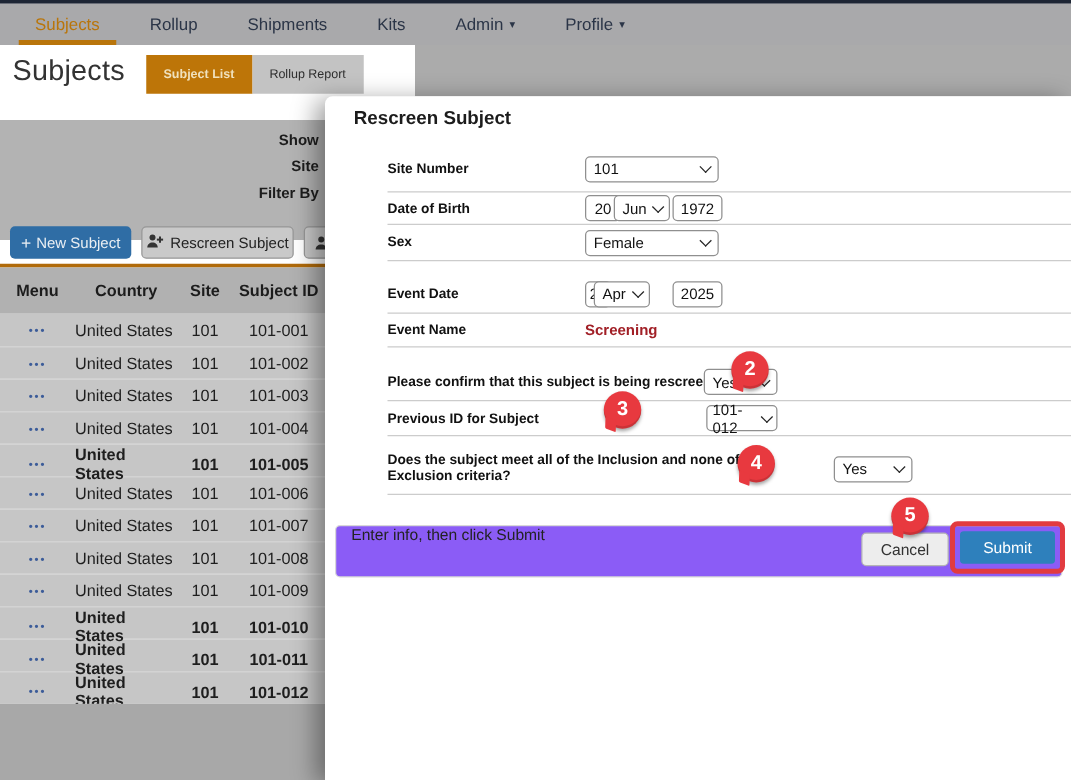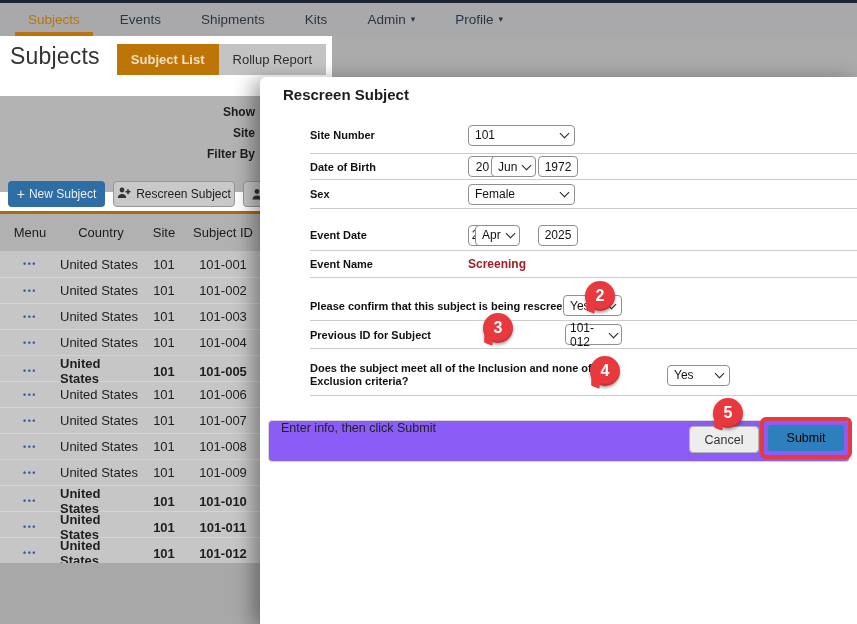--- a/index.html
+++ b/index.html
@@ -13,21 +13,21 @@
   .nav-item{font-size:13.5px;color:#2b3547;white-space:nowrap;cursor:default;display:flex;align-items:center;gap:5px;}
   .nav-item.active{color:#b9750b;}
   .nav-caret{font-size:9px;line-height:1;color:#2b3547;}
   .nav-underline{position:absolute;left:15px;bottom:0;width:78px;height:4px;background:#b9750b;}
 
   
   .title-row{position:absolute;left:0;top:36px;width:332px;height:41px;background:#fff;
              display:flex;align-items:center;}
   .page-title{font-size:23px;color:#333;margin-left:10px;letter-spacing:.2px;}
   .tabs{display:flex;margin-left:17px;height:31px;margin-top:6px;}
-  .tab{padding:0 14px;line-height:31px;font-size:13px;white-space:nowrap;}
+  .tab{padding:0 14px;line-height:31px;font-size:10px;white-space:nowrap;}
   .tab.active{background:#bd7508;color:#f0e1bd;font-weight:bold;}
   .tab.inactive{background:#c3c3c3;color:#2e2e2e;}
   .dim-strip{position:absolute;left:332px;top:36px;width:525px;height:41px;background:#ababab;}
 
   
   .left-page{position:absolute;left:0;top:77px;width:260px;height:547px;background:#fff;}
   .filter-panel{position:absolute;left:0;top:19px;width:260px;height:96px;background:#b3b3b3;
                 display:flex;flex-direction:column;align-items:flex-end;padding:9px 5px 0 0;
                 box-sizing:border-box;gap:7px;}
   .filter-label{font-size:12px;font-weight:bold;color:#1d1d1d;line-height:14px;}
@@ -39,21 +39,21 @@
   .btn-rescreen{position:absolute;left:113px;top:104px;width:122px;height:26px;background:#c9c9c9;
                 border:1px solid #979797;border-radius:4px;color:#222;font-size:12px;
                 display:flex;align-items:center;justify-content:center;gap:5px;box-sizing:border-box;cursor:pointer;}
   .btn-cut{position:absolute;left:243px;top:104px;width:30px;height:26px;background:#c9c9c9;
            border:1px solid #979797;border-radius:4px;box-sizing:border-box;display:flex;
            align-items:center;padding-left:7px;cursor:pointer;}
 
   .table-topline{position:absolute;left:0;top:134px;width:260px;height:3px;background:#b06a0a;}
   .tbl-header{position:absolute;left:0;top:137px;width:260px;height:37px;background:#b1b1b1;
               display:grid;grid-template-columns:60px 82px 44px 74px;align-items:center;}
-  .tbl-header .hcell{font-size:13px;font-weight:normal;color:#1c1c1c;text-align:center;}
+  .tbl-header .hcell{font-size:13px;font-weight:bold;color:#1c1c1c;text-align:center;}
   .tbl-body{position:absolute;left:0;top:174px;width:260px;}
   .trow{display:grid;grid-template-columns:60px 82px 44px 74px;align-items:center;height:25px;
         background:#c6c6c6;border-top:1px solid #d4d4d4;font-size:13px;color:#1e1e1e;}
   .trow:first-child{border-top:none;height:26px;}
   .trow.bold{font-weight:bold;}
   .c-menu{text-align:center;color:#3c5c99;font-size:9px;letter-spacing:1.5px;font-weight:bold;cursor:pointer;}
   .c-country{text-align:left;}
   .c-site{text-align:center;}
   .c-id{text-align:center;}
   .below-table{position:absolute;left:0;top:486px;width:260px;height:61px;background:#a8a8a8;}
@@ -91,38 +91,38 @@
   
   .footer-bar{position:absolute;left:8px;top:343px;width:582px;height:42px;background:#8b5cf6;
               border:1px solid #d8d8d8;border-radius:4px;box-sizing:border-box;display:flex;align-items:flex-start;}
   .footer-hint{font-size:12.5px;color:#222;margin-left:12px;}
   .btn-cancel{position:absolute;right:90px;top:5px;width:70px;height:27px;background:#ededed;
               border:1px solid #b5b5b5;border-radius:4px;font-size:12.5px;color:#333;
               display:flex;align-items:center;justify-content:center;box-sizing:border-box;cursor:pointer;}
   .submit-box{position:absolute;left:500px;top:340px;width:92px;height:42px;border:4px solid #e23b40;
               border-radius:6px;box-sizing:border-box;display:flex;align-items:center;justify-content:center;
               z-index:7;background:transparent;}
-  .btn-submit{width:76px;height:26px;background:#2e80bc;border-radius:3px;color:#000000;font-size:12.5px;
+  .btn-submit{width:76px;height:26px;background:#2e80bc;border-radius:3px;color:#ffffff;font-size:12.5px;
               display:flex;align-items:center;justify-content:center;cursor:pointer;text-align:center;}
 
   .person-icon{display:inline-block;}
 </style>
 </head>
 <body>
 
 <div class="screen">
 
   <div class="topline"></div>
 
   <div class="nav">
     <div class="nav-item active">
       <span>Subjects</span>
     </div>
     <div class="nav-item">
-      <span>Events</span>
+      <span>Rollup</span>
     </div>
     <div class="nav-item">
       <span>Shipments</span>
     </div>
     <div class="nav-item">
       <span>Kits</span>
     </div>
     <div class="nav-item">
       <span>Admin</span>
       <span class="nav-caret">▾</span>

